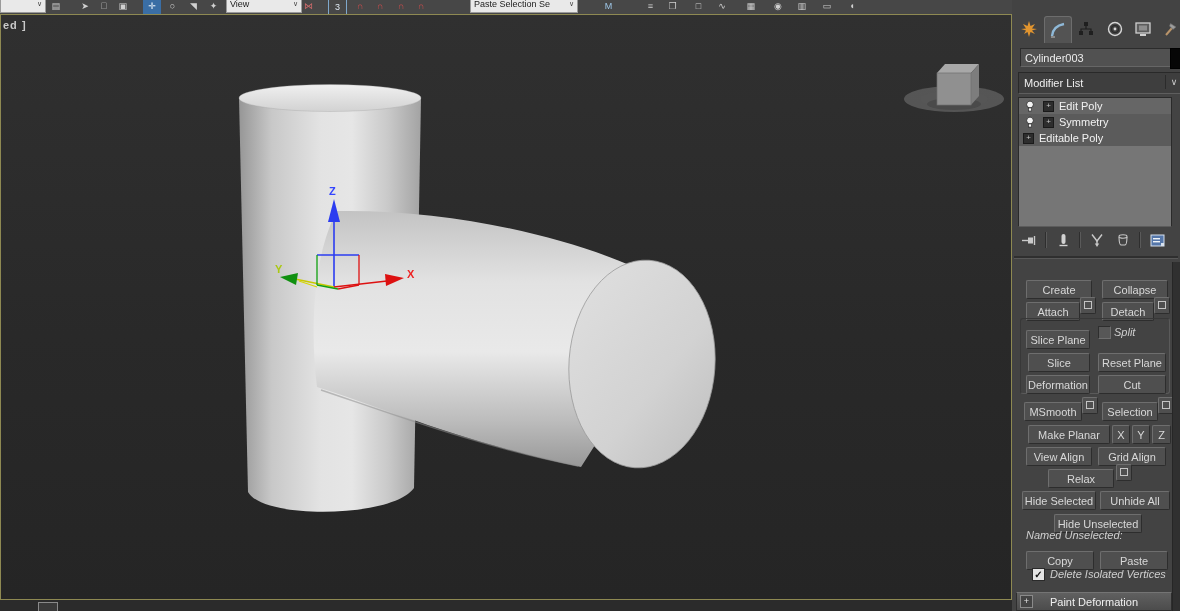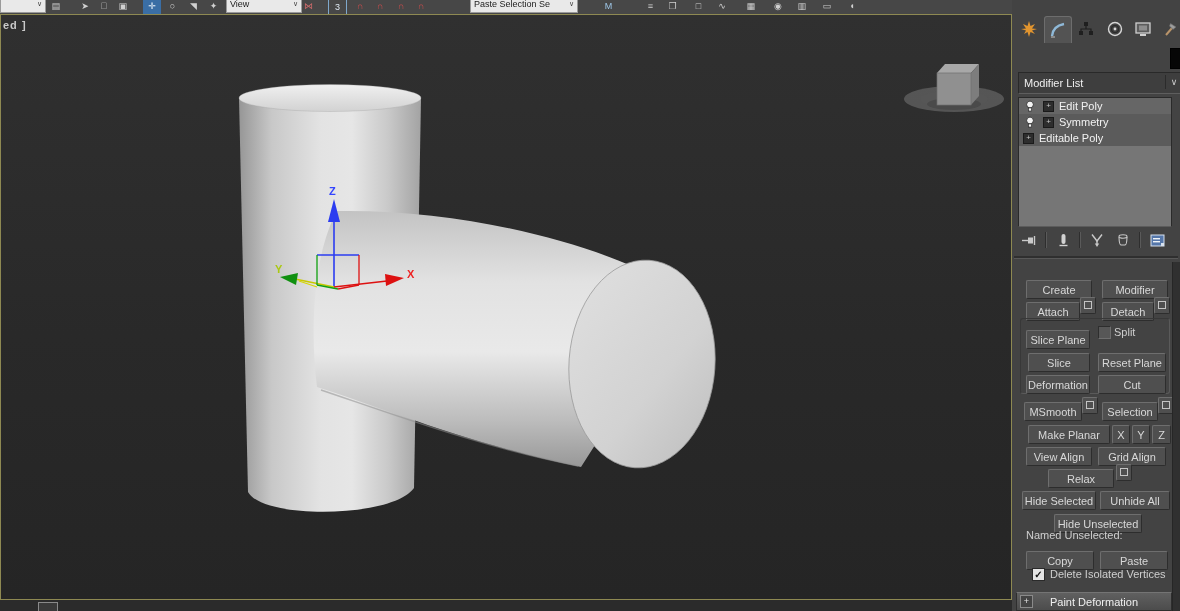--- a/index.html
+++ b/index.html
@@ -54,21 +54,21 @@
   #paneldiv{position:absolute;left:2px;top:256px;width:164px;height:2px;background:#2f2f2f;border-bottom:1px solid #585858;}
   #scrollstrip{position:absolute;left:160px;top:262px;width:8px;height:349px;background:#303030;border-left:1px solid #262626;}
 
   .btn{position:absolute;background:#4f4f4f;border:1px solid;border-color:#6e6e6e #2d2d2d #2d2d2d #6e6e6e;
        border-radius:2px;color:#d8d8d8;font-size:11px;display:flex;align-items:center;justify-content:center;
        height:17px;white-space:nowrap;overflow:hidden;margin-top:6px;}
   .sbox{position:absolute;width:14px;height:15px;background:#4f4f4f;border:1px solid;
         border-color:#6e6e6e #2d2d2d #2d2d2d #6e6e6e;border-radius:2px;}
   .sbox::after{content:"";position:absolute;left:3px;top:3px;width:6px;height:6px;border:1px solid #c4c4c4;}
   .grp{position:absolute;border:1px solid #383838;border-bottom-color:#5a5a5a;border-right-color:#5a5a5a;border-radius:3px;}
-  .plabel{position:absolute;color:#cfcfcf;font-size:11px;}
+  .plabel{position:absolute;color:#cfcfcf;font-size:11px;font-style:italic;}
   .chk{position:absolute;width:11px;height:11px;background:#575757;border:1px solid;border-color:#2e2e2e #6f6f6f #6f6f6f #2e2e2e;}
   .chk.checked{background:#e4e4e4;border-color:#2a2a2a;color:#101010;font-size:10px;font-weight:bold;
        display:flex;align-items:center;justify-content:center;line-height:10px;}
   #rollup-paint{position:absolute;left:4px;top:592px;width:154px;height:17px;
        background:linear-gradient(#606060,#4c4c4c);border:1px solid #2e2e2e;border-top-color:#747474;
        color:#f0f0f0;font-size:11px;display:flex;align-items:center;justify-content:center;}
   #rollup-paint .pbox{position:absolute;left:3px;top:2px;width:11px;height:11px;border:1px solid #8a8a8a;
        background:#444;color:#e6e6e6;font-size:9px;line-height:10px;text-align:center;}
 </style>
 </head>
@@ -221,20 +221,21 @@
         <rect x="6" y="14" width="6" height="2" fill="#cfcfcf"></rect>
       </svg>
     </div>
     <div class="tab" style="left:146px">
       <svg width="18" height="18">
         <path d="M4 15 L10 8" stroke="#b9946a" stroke-width="2"></path>
         <path d="M8.5 3.5 L14 7 L11 9.5 L7.5 6 Z" fill="#9d9d9d" stroke="#6a6a6a" stroke-width="0.6"></path>
       </svg>
     </div>
 
+    <div id="objname">Cylinder003</div>
     <div id="objcolor"></div>
 
     <div id="modlist">
       <span>Modifier List</span>
       <span class="chev">∨</span>
     </div>
 
     <div id="stack">
       <div class="stkrow r0">
         <svg class="bulb" viewBox="0 0 14 12">
@@ -294,21 +295,21 @@
             <rect x="3" y="4" width="7" height="1.4" fill="#eef3f8"></rect>
             <rect x="3" y="7" width="7" height="1.4" fill="#eef3f8"></rect>
             <rect x="11" y="9" width="3" height="3" fill="#d8e2ee"></rect>
           </svg>
       </div>
     </div>
 
     <div id="paneldiv"></div>
 
     <div class="btn" style="left:14px;top:274px;width:64px">Create</div>
-    <div class="btn" style="left:90px;top:274px;width:64px">Modifier</div>
+    <div class="btn" style="left:90px;top:274px;width:64px">Collapse</div>
 
     <div class="btn" style="left:14px;top:296px;width:52px">Attach</div>
     <div class="sbox" style="left:68px;top:297px"></div>
     <div class="btn" style="left:90px;top:296px;width:50px">Detach</div>
     <div class="sbox" style="left:142px;top:297px"></div>
 
     <div class="grp" style="left:8px;top:318px;width:148px;height:74px"></div>
     <div class="btn" style="left:14px;top:324px;width:62px">Slice Plane</div>
     <div class="chk" style="left:86px;top:326px"></div>
     <div class="plabel" style="left:102px;top:326px">Split</div>

